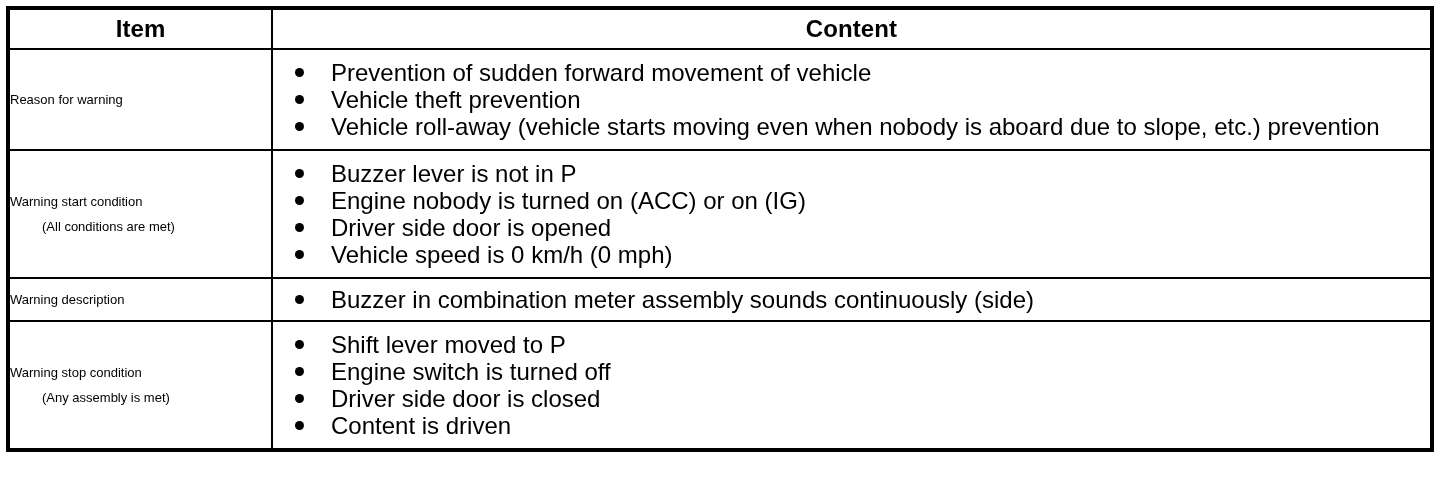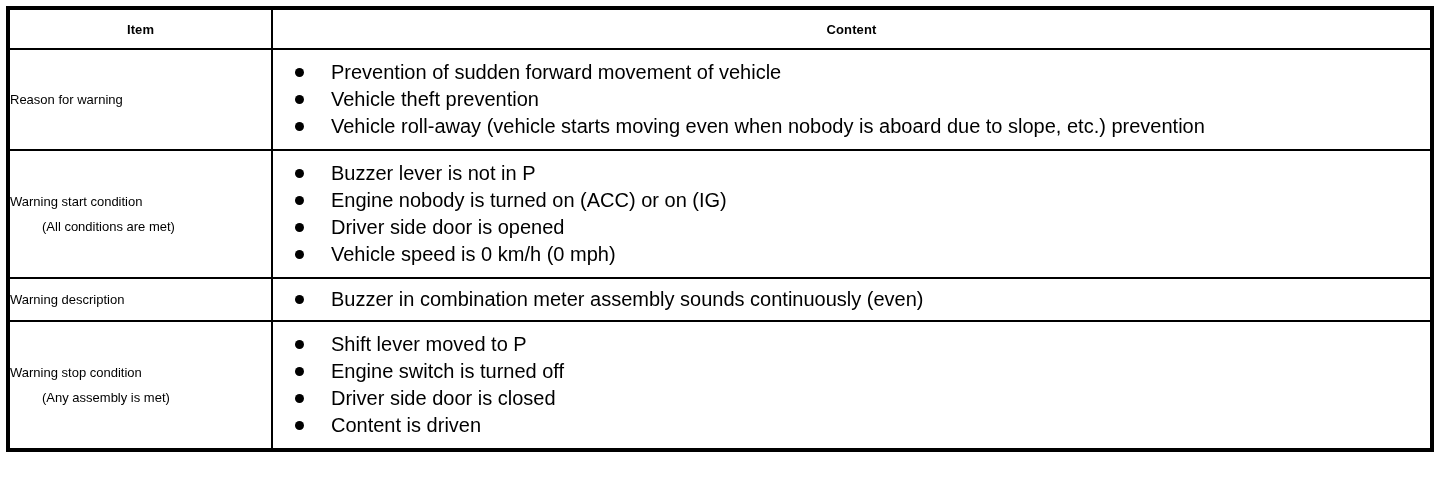--- a/index.html
+++ b/index.html
@@ -38,21 +38,21 @@
     border: 2px solid #000000;
     padding: 0;
     vertical-align: middle;
     background: #ffffff;
   }
 
   th.head-cell {
     height: 38px;
     text-align: center;
     font-weight: bold;
-    font-size: 13px;
+    font-size: 24px;
     letter-spacing: 0.1px;
   }
 
   td.item-cell {
     padding: 4px 6px 4px 7px;
     font-size: 13px;
     line-height: 25px;
     text-align: left;
     white-space: nowrap;
   }
@@ -64,21 +64,21 @@
 
   ul.bullets {
     list-style: none;
     margin: 0;
     padding: 9px 0 9px 0;
   }
   ul.bullets.single { padding: 7px 0 7px 0; }
 
   ul.bullets li {
     position: relative;
-    font-size: 20px;
+    font-size: 24px;
     line-height: 27px;
     padding-left: 58px;
     white-space: nowrap;
   }
   ul.bullets li .dot {
     position: absolute;
     left: 22px;
     top: 50%;
     margin-top: -4.5px;
     width: 9px;
@@ -157,21 +157,21 @@
       </tr>
 
       <tr>
         <td class="item-cell">
           <span>Warning description</span>
         </td>
         <td class="content-cell">
           <ul class="bullets single">
             <li>
               <span class="dot"></span>
-              <span class="txt">Buzzer in combination meter assembly sounds continuously (even)</span>
+              <span class="txt">Buzzer in combination meter assembly sounds continuously (side)</span>
             </li>
           </ul>
         </td>
       </tr>
 
       <tr>
         <td class="item-cell">
           <span>Warning stop condition</span>
           <span class="line2">(Any assembly is met)</span>
         </td>

